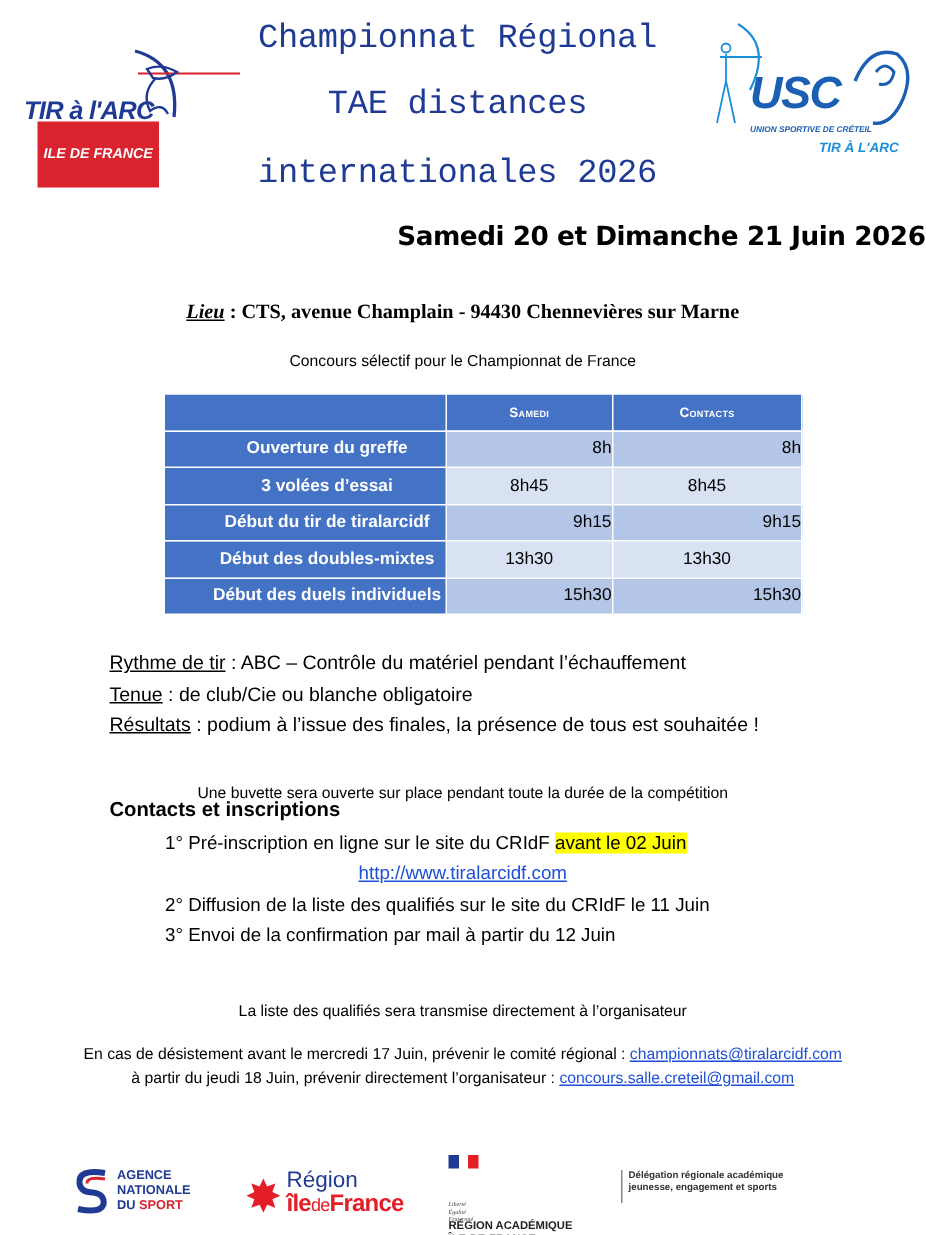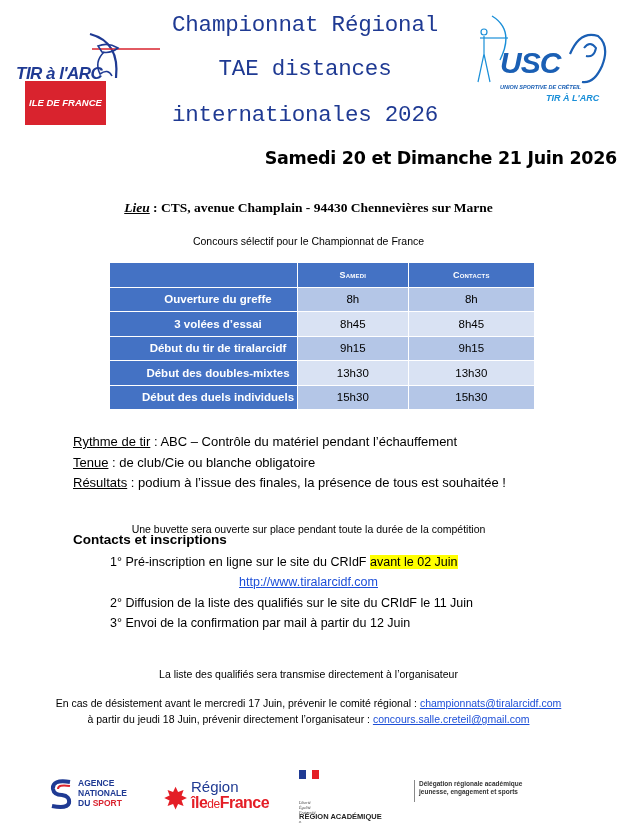--- a/index.html
+++ b/index.html
@@ -10,21 +10,21 @@
   .date-line{position:absolute;left:0;width:617px;top:148px;text-align:right;font-family:"DejaVu Sans",sans-serif;font-weight:bold;font-size:17.5px;letter-spacing:-0.3px;}
   .lieu{position:absolute;left:0;width:617px;top:200px;text-align:center;font-family:"Liberation Serif",serif;font-weight:bold;font-size:13.5px;}
   .lieu .lbl{font-style:italic;text-decoration:underline;}
   .small-center{position:absolute;left:0;width:617px;text-align:center;font-size:10.5px;}
   
   table.sched{position:absolute;left:97px;top:262px;width:426px;border-collapse:collapse;font-family:Liberation Sans, sans-serif;font-size:11.5px;margin-left:12px;}
   table.sched td,table.sched th{border:1.5px solid #fff;height:23.5px;padding:0;text-align:center;}
   table.sched th{background:#4472c4;color:#fff;font-size:9px;font-weight:bold;letter-spacing:0.2px;font-variant:small-caps;}
   table.sched th:first-child{width:187px;}
   table.sched td.rowh{background:#4472c4;color:#fff;font-weight:bold;padding-left:29px;}
-  table.sched tr.odd td.val{background:#b4c6e7;}
+  table.sched tr.odd td.val{background:#b4c6e7;text-align:right;}
   table.sched tr.even td.val{background:#d9e2f3;}
   
   .info{position:absolute;left:73px;font-size:13px;}
   .info u{text-decoration:underline;}
   .contacts-title{position:absolute;left:73px;top:532px;font-size:13.5px;font-weight:bold;}
   .step{position:absolute;left:110px;font-size:12.5px;}
   .hl{background:#ffff00;}
   a.lnk{color:#1d4fd8;text-decoration:underline;margin-top:16px;}
   .footer-text{position:absolute;left:0;width:617px;text-align:center;font-size:10.5px;}
   

